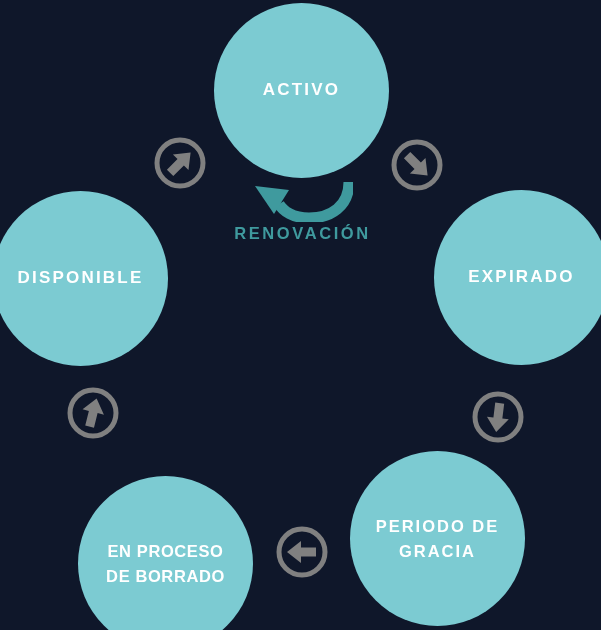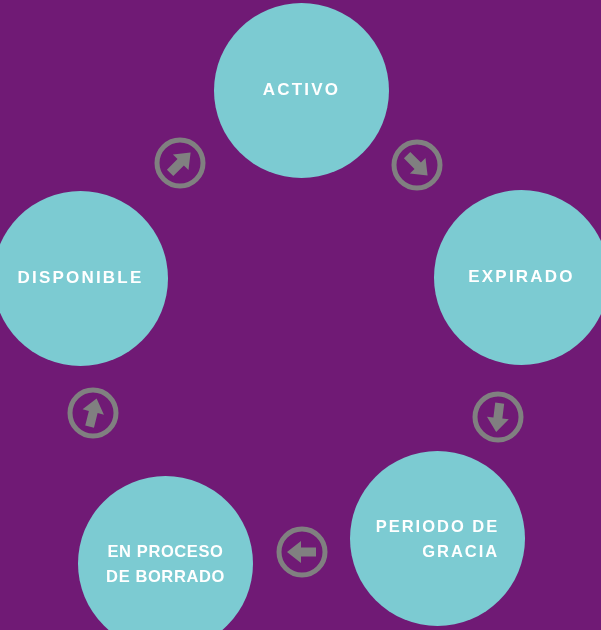--- a/index.html
+++ b/index.html
@@ -10,21 +10,21 @@
   body {
     width: 601px;
     height: 630px;
     font-family: "Liberation Sans", sans-serif;
     overflow: hidden;
   }
   #diagram {
     position: relative;
     width: 601px;
     height: 630px;
-    background: #701a75;
+    background: #0f172a;
   }
 
   
   .state-node {
     position: absolute;
     border-radius: 50%;
     background: #7ccbd2;
     display: flex;
     align-items: center;
     justify-content: center;
@@ -41,21 +41,20 @@
     white-space: pre-line;
     text-transform: uppercase;
   }
   .state-label.two-line {
     font-size: 16.5px;
     letter-spacing: 0.6px;
     line-height: 1.5;
   }
   .state-label.two-line.spaced {
     letter-spacing: 2px;
-    text-align: right;
   }
 
   
   #node-activo      { left: 214px; top: 3px;   width: 175px; height: 175px; }
   #node-expirado    { left: 434px; top: 190px; width: 175px; height: 175px; }
   #node-gracia      { left: 350px; top: 451px; width: 175px; height: 175px; }
   #node-borrado     { left: 78px;  top: 476px; width: 175px; height: 175px; }
   #node-disponible  { left: -7px;  top: 191px; width: 175px; height: 175px; }
 
   
@@ -167,14 +166,26 @@
 
   <div class="arrow-badge" id="arrow-borrado-disponible">
     <svg viewBox="0 0 56 56" xmlns="http://www.w3.org/2000/svg">
       <circle cx="28" cy="28" r="23" fill="none" stroke="#808080" stroke-width="5"></circle>
       <g transform="rotate(14 28 28)">
         <path d="M28 13 L39 27 L32.5 27 L32.5 42 L23.5 42 L23.5 27 L17 27 Z" fill="#808080"></path>
       </g>
     </svg>
   </div>
 
+  <div id="renewal-group">
+    <div id="renewal-arrow-icon">
+      <svg viewBox="0 0 100 42" xmlns="http://www.w3.org/2000/svg">
+        <path d="M96 2
+                 C 96 26, 78 38, 56 38
+                 C 40 38, 30 31, 26 24
+                 L 26 24" fill="none" stroke="#3f9a9e" stroke-width="11" stroke-linecap="butt"></path>
+        <path d="M2 6 L36 10 L21 34 Z" fill="#3f9a9e"></path>
+      </svg>
+    </div>
+    <div id="renewal-label">RENOVACIÓN</div>
+  </div>
 
 </div>
 
 </body></html>

